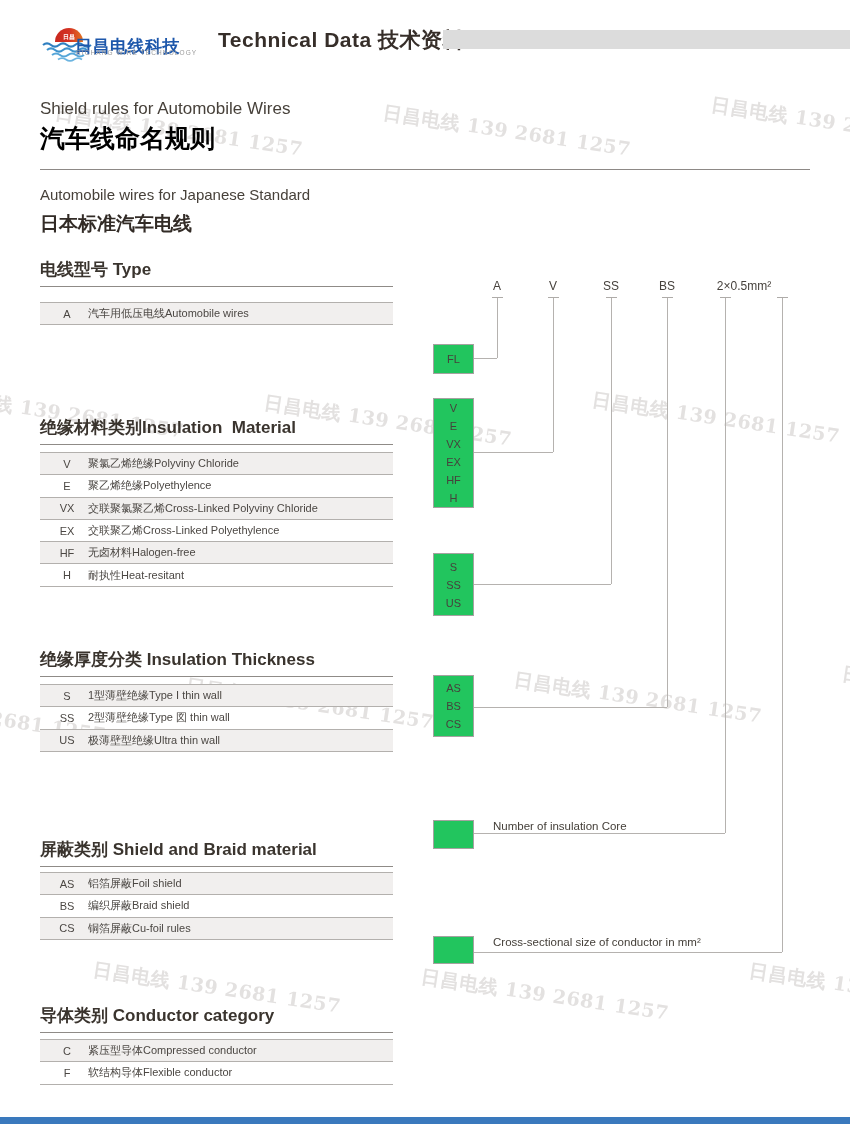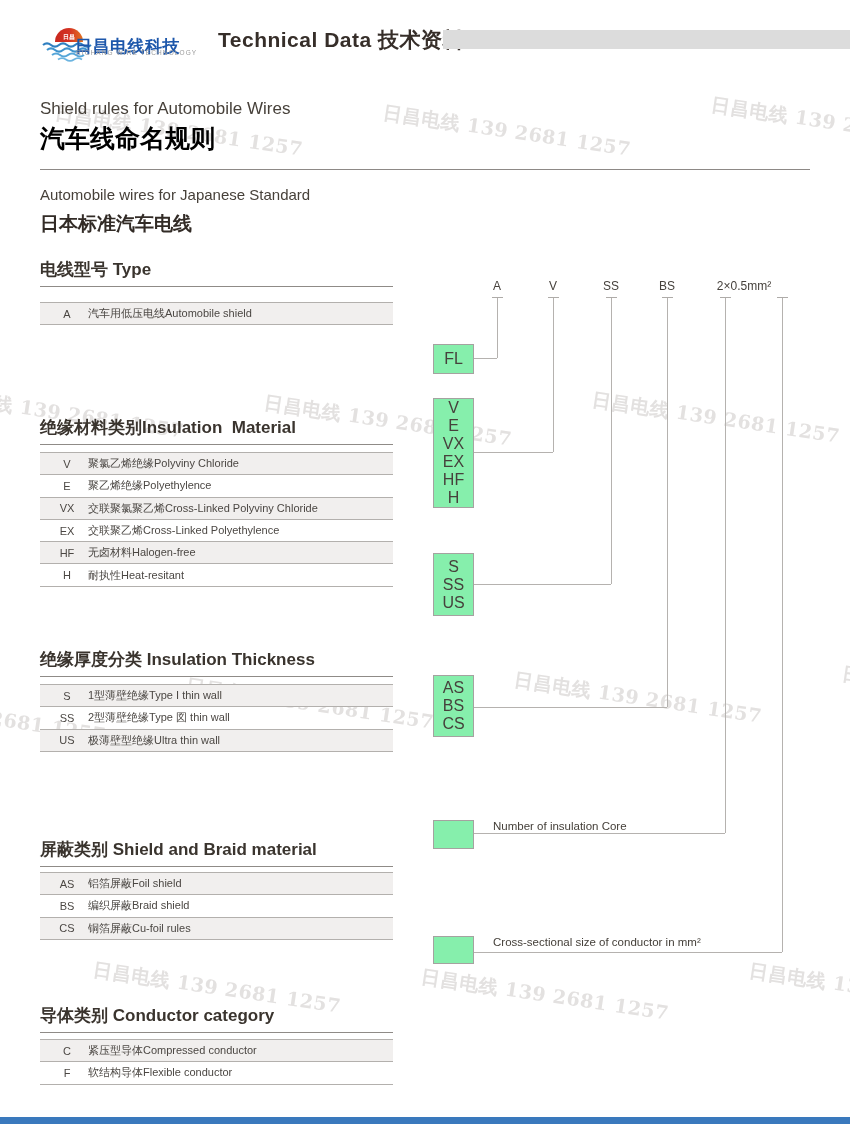--- a/index.html
+++ b/index.html
@@ -35,23 +35,23 @@
   .trow{display:flex;align-items:center;height:21.3px;border-bottom:1px solid #b3b0ad;font-size:11px;color:#4b4743;}
   .trow:nth-child(odd){background:#f1efee;}
   .tcode{width:26px;padding-left:14px;text-align:center;flex:none;}
   .tdesc{margin-left:8px;}
 
   
   .dlabel{position:absolute;font-size:12px;color:#46413c;text-align:center;}
   .tick{position:absolute;width:11px;height:1px;background:#aeaba8;}
   .vline{position:absolute;width:1px;background:#b5b2af;}
   .hline{position:absolute;height:1px;background:#b5b2af;}
-  .dbox{position:absolute;left:433px;width:41px;box-sizing:border-box;border:1px solid #a5a2a0;background:#86efac;
+  .dbox{position:absolute;left:433px;width:41px;box-sizing:border-box;border:1px solid #a5a2a0;background:#22c55e;
         display:flex;flex-direction:column;align-items:center;justify-content:center;
-        font-size:16px;line-height:18px;color:#46413c;}
+        font-size:11px;line-height:18px;color:#46413c;}
   .dann{position:absolute;font-size:11.5px;color:#45403a;}
 
   
   .footer-bar{position:absolute;left:0;top:1117px;width:850px;height:7px;background:#3a79bd;}
 </style>
 </head>
 <body>
 
 <div class="page">
 
@@ -96,21 +96,21 @@
     <div class="s1-en">Shield rules for Automobile Wires</div>
     <div class="s1-cn">汽车线命名规则</div>
     <div class="intro-divider"></div>
     <div class="s2-en">Automobile wires for Japanese Standard</div>
     <div class="s2-cn">日本标准汽车电线</div>
 
     <div class="sec-head" style="top:258px">电线型号 Type</div>
     <div class="dtable" style="top:302px">
       <div class="trow">
         <span class="tcode">A</span>
-        <span class="tdesc">汽车用低压电线Automobile shield</span>
+        <span class="tdesc">汽车用低压电线Automobile wires</span>
       </div>
     </div>
 
     <div class="sec-head" style="top:416px">绝缘材料类别Insulation  Material</div>
     <div class="dtable" style="top:452px">
       <div class="trow">
         <span class="tcode">V</span>
         <span class="tdesc">聚氯乙烯绝缘Polyviny Chloride</span>
       </div>
       <div class="trow">

